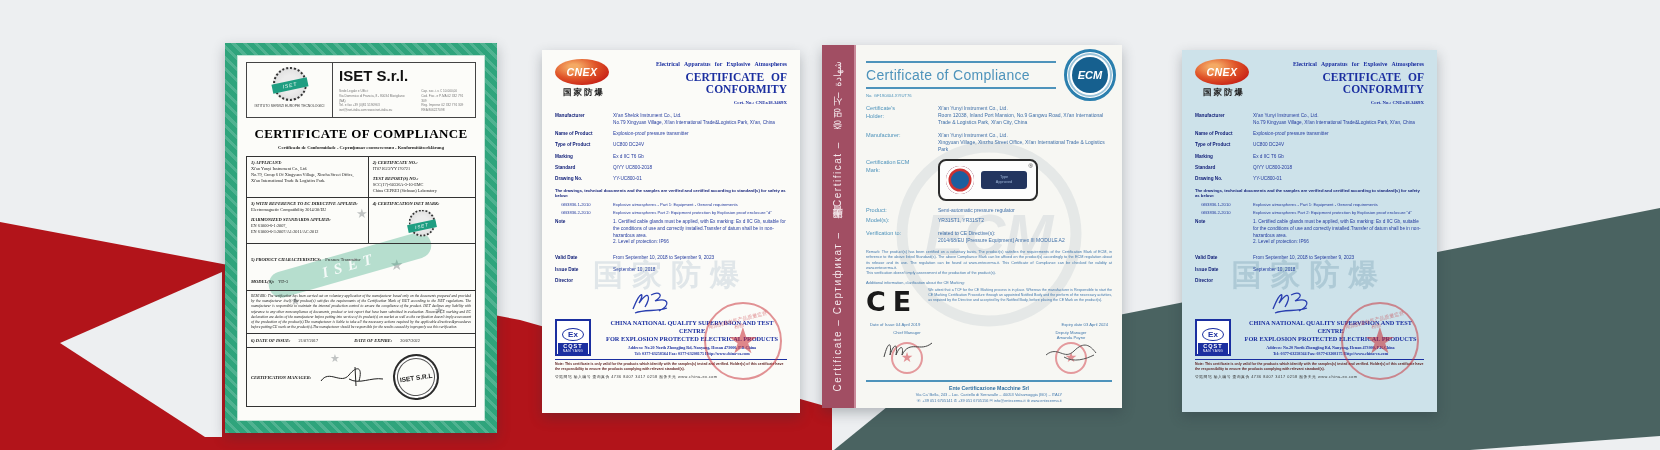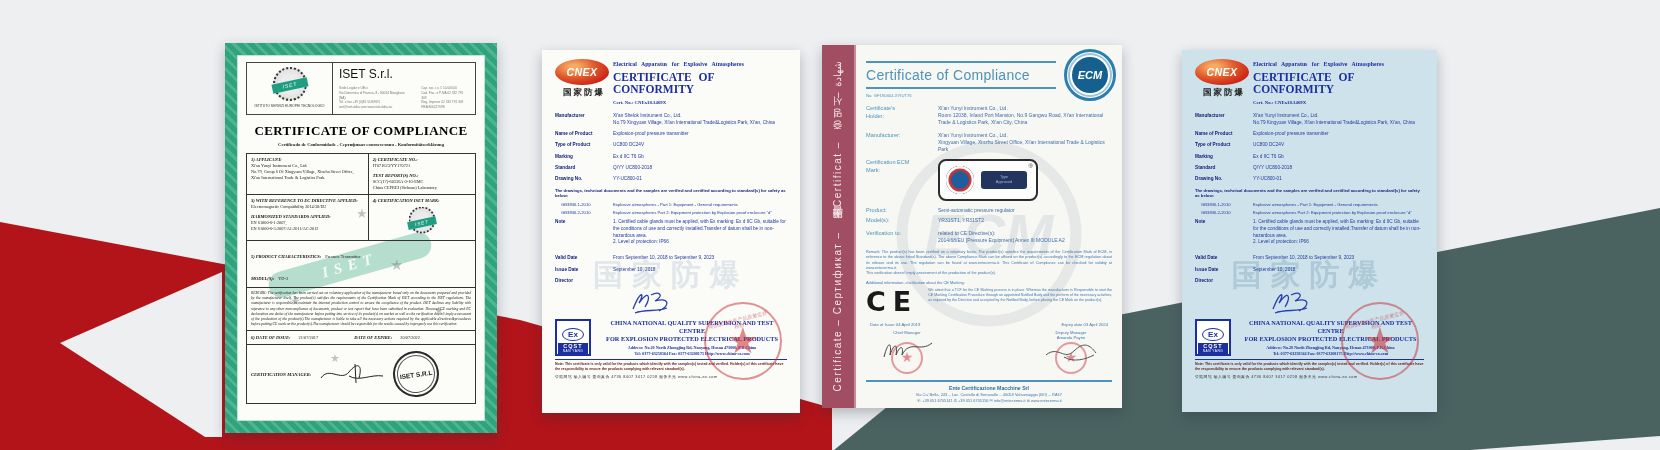--- a/index.html
+++ b/index.html
@@ -16,21 +16,21 @@
   #cert1{left:225px;top:43px;width:272px;height:390px;background:#2fa47c;
     background-image:repeating-linear-gradient(45deg,rgba(255,255,255,.16) 0 3px,transparent 3px 8px);padding:12px}
   .c1-paper{width:100%;height:100%;background:#fcfcf9;border:1px solid #bfe3d4;padding:6px 8px;position:relative;overflow:hidden;font-family:"Liberation Serif",serif}
   .c1-head{display:flex;border:1px solid #444;min-height:52px}
   .c1-head-l{width:86px;border-right:1px solid #444;display:flex;flex-direction:column;align-items:center;padding:4px 2px}
   .c1-logo{width:34px;height:34px;border-radius:50%;border:2px dotted #333;background:radial-gradient(circle,#ececec 40%,#d8d8d8);position:relative}
   .c1-logo::after{content:"ISET";position:absolute;left:-3px;right:-3px;top:12px;height:9px;background:#1f9e82;color:#fff;
     font-size:5px;line-height:9px;text-align:center;letter-spacing:1px;transform:rotate(-12deg);font-style:italic;font-family:"Liberation Sans",sans-serif}
   .c1-logo-sub{font-size:3.4px;color:#333;text-align:center;margin-top:3px;font-family:"Liberation Sans",sans-serif}
   .c1-head-r{flex:1;padding:4px 6px}
-  .c1-org{font-size:12px;font-weight:normal;color:#111;font-family:"Liberation Sans",sans-serif}
+  .c1-org{font-size:15px;font-weight:bold;color:#111;font-family:"Liberation Sans",sans-serif}
   .c1-addr{display:flex;gap:10px;margin-top:5px}
   .c1-addr div{font-size:3.2px;color:#777;line-height:1.5;font-family:"Liberation Sans",sans-serif}
   .c1-title{font-size:13px;font-weight:bold;text-align:center;color:#000;margin:8px 0 3px;letter-spacing:.4px}
   .c1-sub{font-size:4.6px;font-weight:bold;text-align:center;color:#222;margin-bottom:6px}
   .c1-table{border:1px solid #333;position:relative;z-index:2}
   .c1-r{display:flex;border-top:1px solid #333}
   .c1-r:first-child{border-top:none}
   .c1-cell{padding:3px 4px}
   .c1-cl{flex:1.15;border-right:1px solid #333}
   .c1-cr{flex:1}
@@ -50,21 +50,21 @@
 
   
   .cnex{background:#fbfbf8;padding:9px 13px;font-family:"Liberation Sans",sans-serif;overflow:hidden}
   #cert2{left:542px;top:50px;width:258px;height:363px}
   #cert4{left:1182px;top:50px;width:255px;height:362px;background:#cde2ea}
   .cnex-top{display:flex;gap:0;align-items:flex-start}
   .cnex-logoblk{width:58px;flex:0 0 58px;text-align:center}
   .cnex-oval{width:54px;height:26px;border-radius:50%;background:radial-gradient(ellipse at 35% 30%,#f4a964 10%,#e05428 45%,#c61f16 80%);
     display:flex;align-items:center;justify-content:center;color:#fff;font-weight:bold;font-style:italic;font-size:10.5px;letter-spacing:.5px}
   .cnex-cn{font-size:8.5px;font-weight:bold;color:#222;letter-spacing:2px;margin-top:2px}
-  .cnex-titles{flex:1;text-align:left;font-family:"Liberation Serif",serif}
+  .cnex-titles{flex:1;text-align:right;font-family:"Liberation Serif",serif}
   .cnex-headline{font-size:5.8px;font-weight:bold;color:#1b2fa0;word-spacing:3px;margin-top:2px}
   .cnex-title{font-size:11.5px;font-weight:bold;color:#1b2fa0;word-spacing:4px;margin-top:4px}
   .cnex-no{font-size:4.8px;font-weight:bold;color:#1b2fa0;margin-top:5px}
   .cnex-rows{margin-top:8px}
   .cnex-row{display:flex;margin-bottom:4.5px}
   .cnex-lab{width:58px;flex:0 0 58px;font-size:4.7px;font-weight:bold;color:#14227a}
   .cnex-val{flex:1;font-size:4.7px;color:#233a9e;line-height:1.45}
   .cnex-verify{font-size:4.2px;font-weight:bold;color:#14227a;line-height:1.35;margin:2px 0 3px}
   .cnex-std{display:flex;margin-bottom:3px}
   .cnex-std .code{width:58px;flex:0 0 58px;font-size:4.2px;color:#233a9e;padding-left:6px}

